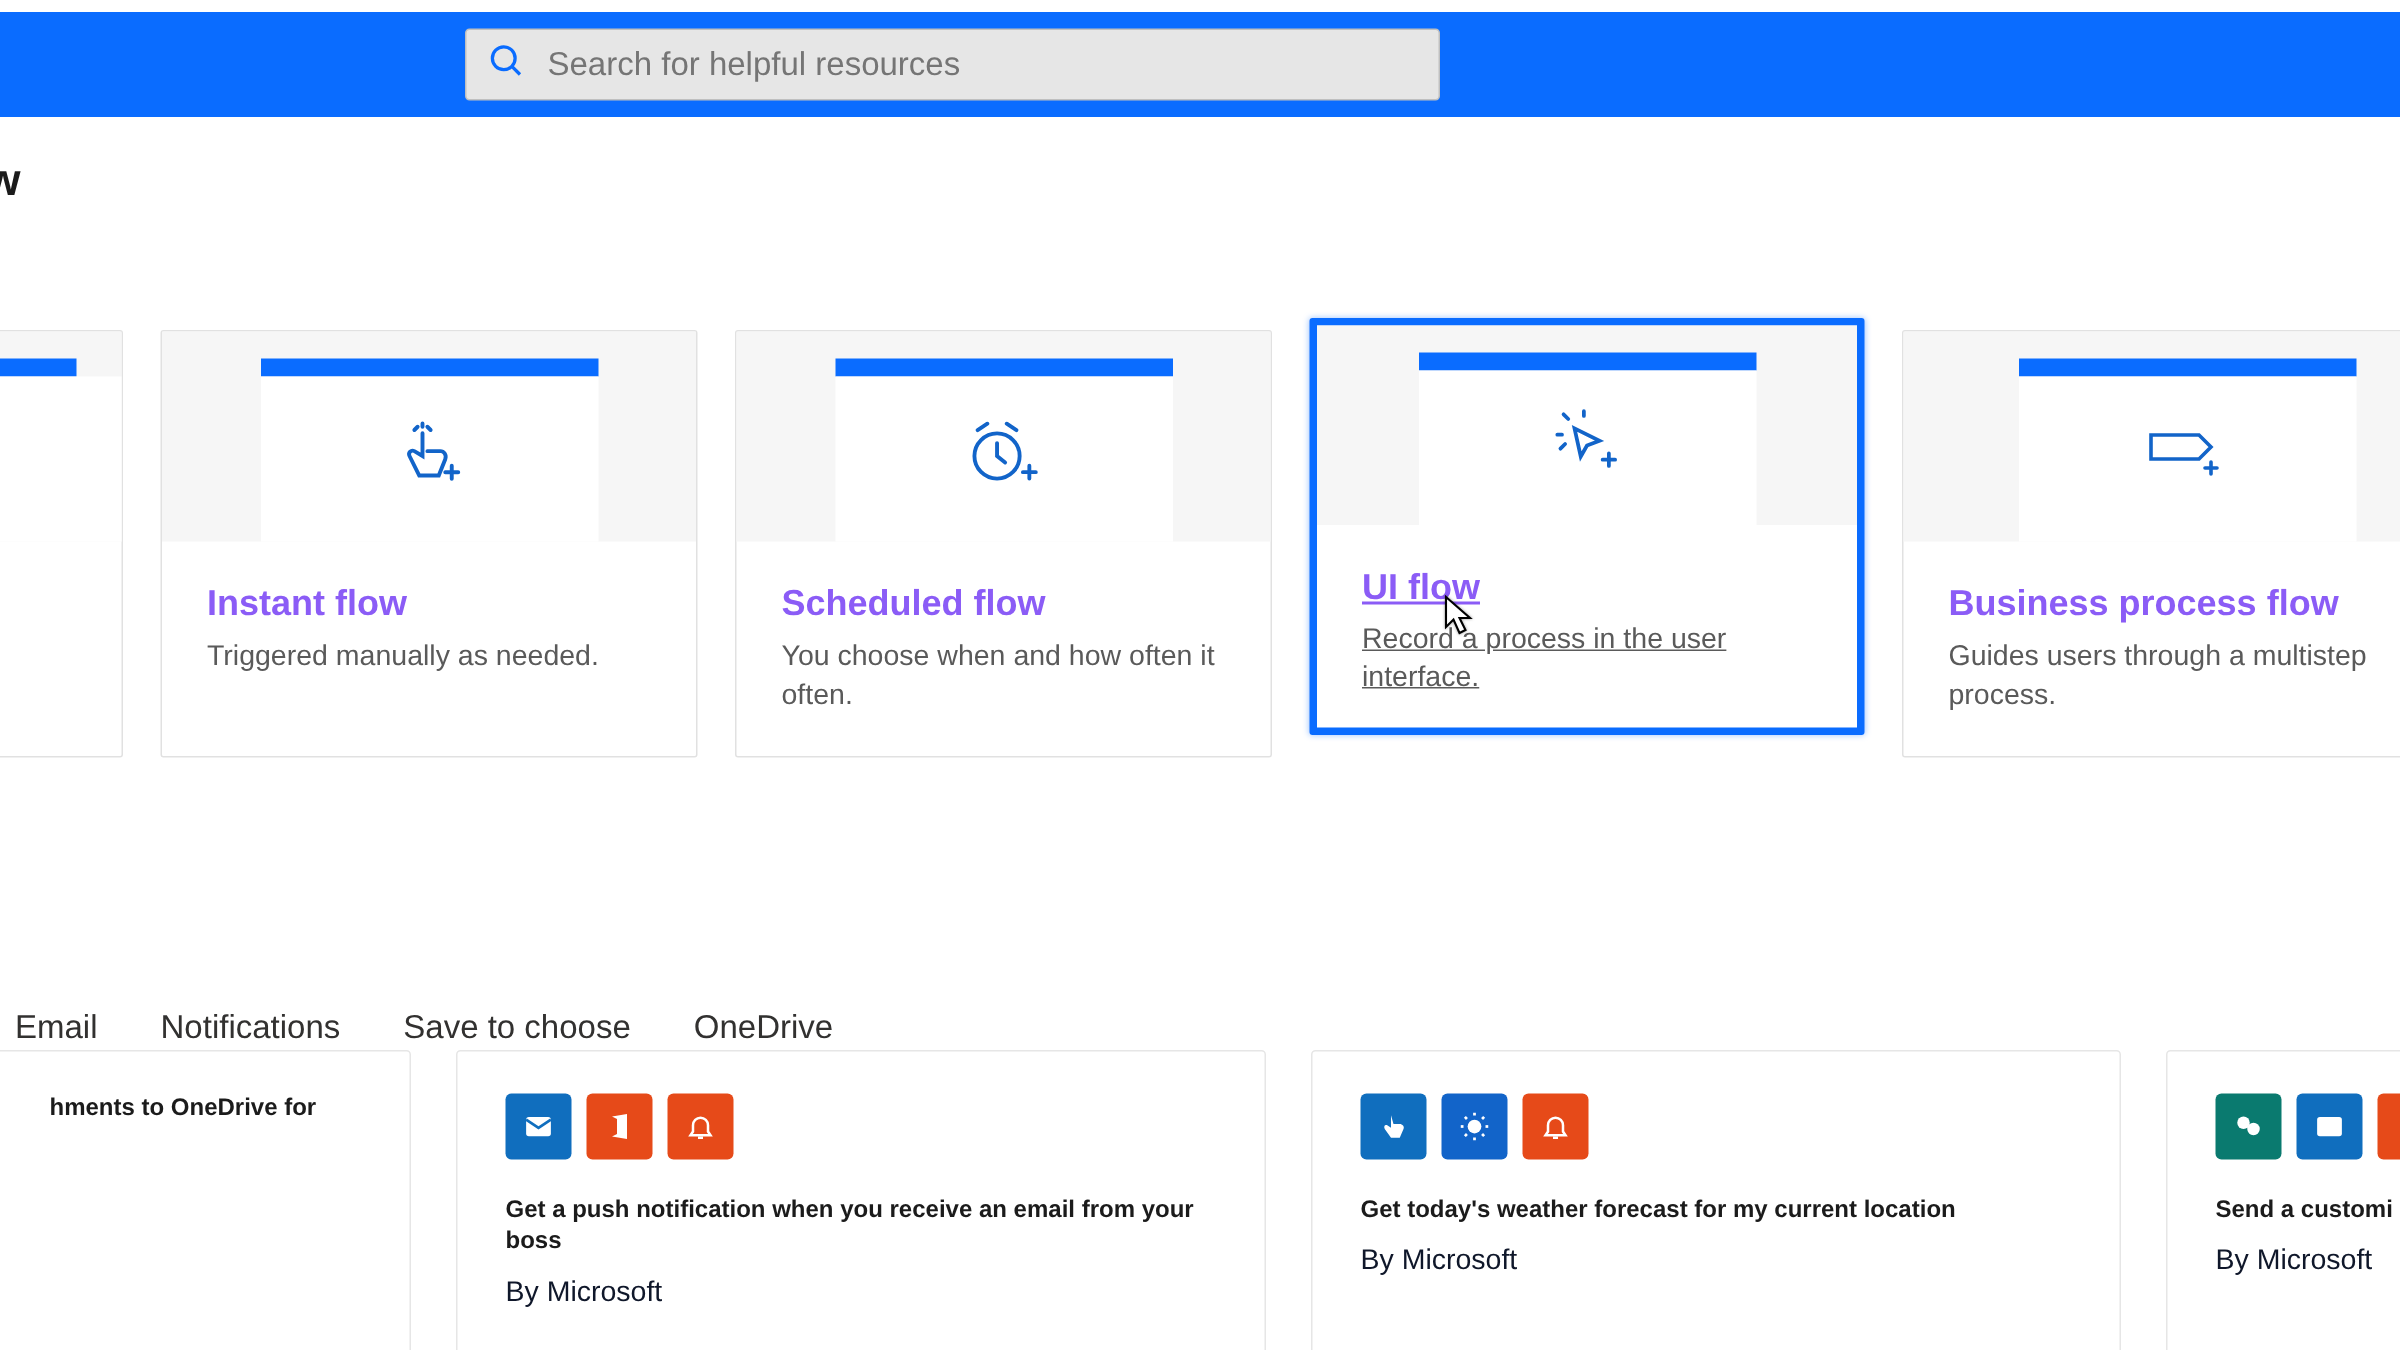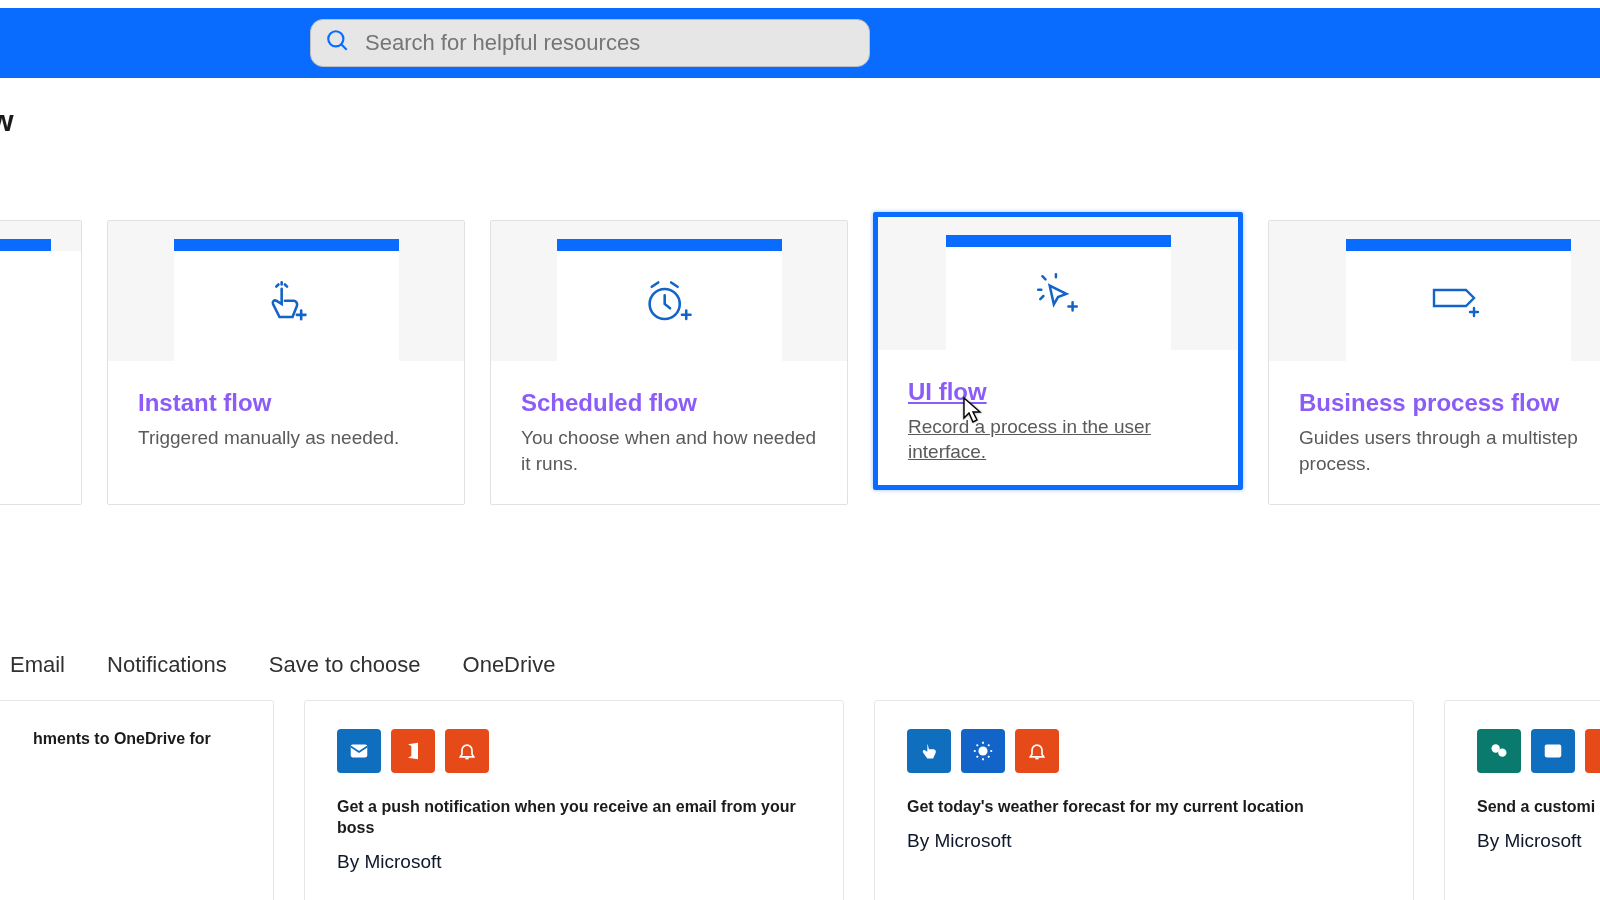--- a/index.html
+++ b/index.html
@@ -17,22 +17,22 @@
     height: 78px;
     width: 100%;
     display: flex;
     align-items: center;
     padding-left: 310px;
     border-top: 8px solid #fff;
   }
   .search-box {
     background: #e6e6e6;
     border: 1px solid #bfbfbf;
-    border-radius: 13px;
-    width: 560px;
+    border-radius: 3px;
+    width: 650px;
     height: 48px;
     display: flex;
     align-items: center;
     padding: 0 14px;
   }
   .search-box svg { flex: 0 0 auto; }
   .search-box input {
     border: none;
     background: transparent;
     font-size: 22px;
@@ -106,21 +106,21 @@
   }
   .card-desc {
     font-size: 19px;
     color: #5a5a5a;
     line-height: 1.35;
   }
   .flow-card.selected .card-title { text-decoration: underline; }
   .flow-card.selected .card-desc  { text-decoration: underline; }
   .filter-tabs {
     position: absolute;
-    top: 652px;
+    top: 672px;
     left: 10px;
     display: flex;
     gap: 42px;
     font-size: 22px;
     color: #323130;
   }
   .filter-tabs .tab { cursor: pointer; }
   .template-row {
     position: absolute;
     top: 700px;
@@ -223,21 +223,21 @@
             <circle cx="22" cy="24" r="14"></circle>
             <path d="M22 16v8l5 4"></path>
             <path d="M10 8l6 -4M34 8l-6 -4"></path>
             <path d="M38 34h8M42 30v8"></path>
           </svg>
         </span>
       </div>
     </div>
     <div class="card-body">
       <div class="card-title">Scheduled flow</div>
-      <div class="card-desc">You choose when and how needed it runs.</div>
+      <div class="card-desc">You choose when and how often it often.</div>
     </div>
   </div>
 
   <div class="flow-card selected">
     <div class="card-top">
       <div class="blue-cap"></div>
       <div class="icon-area">
         <span>
           <svg width="50" height="50" viewBox="0 0 48 48" fill="none" stroke="#1264c9" stroke-width="2.4" stroke-linecap="round">
             <path d="M16 14l4 18 4 -7 8 -3z"></path>

